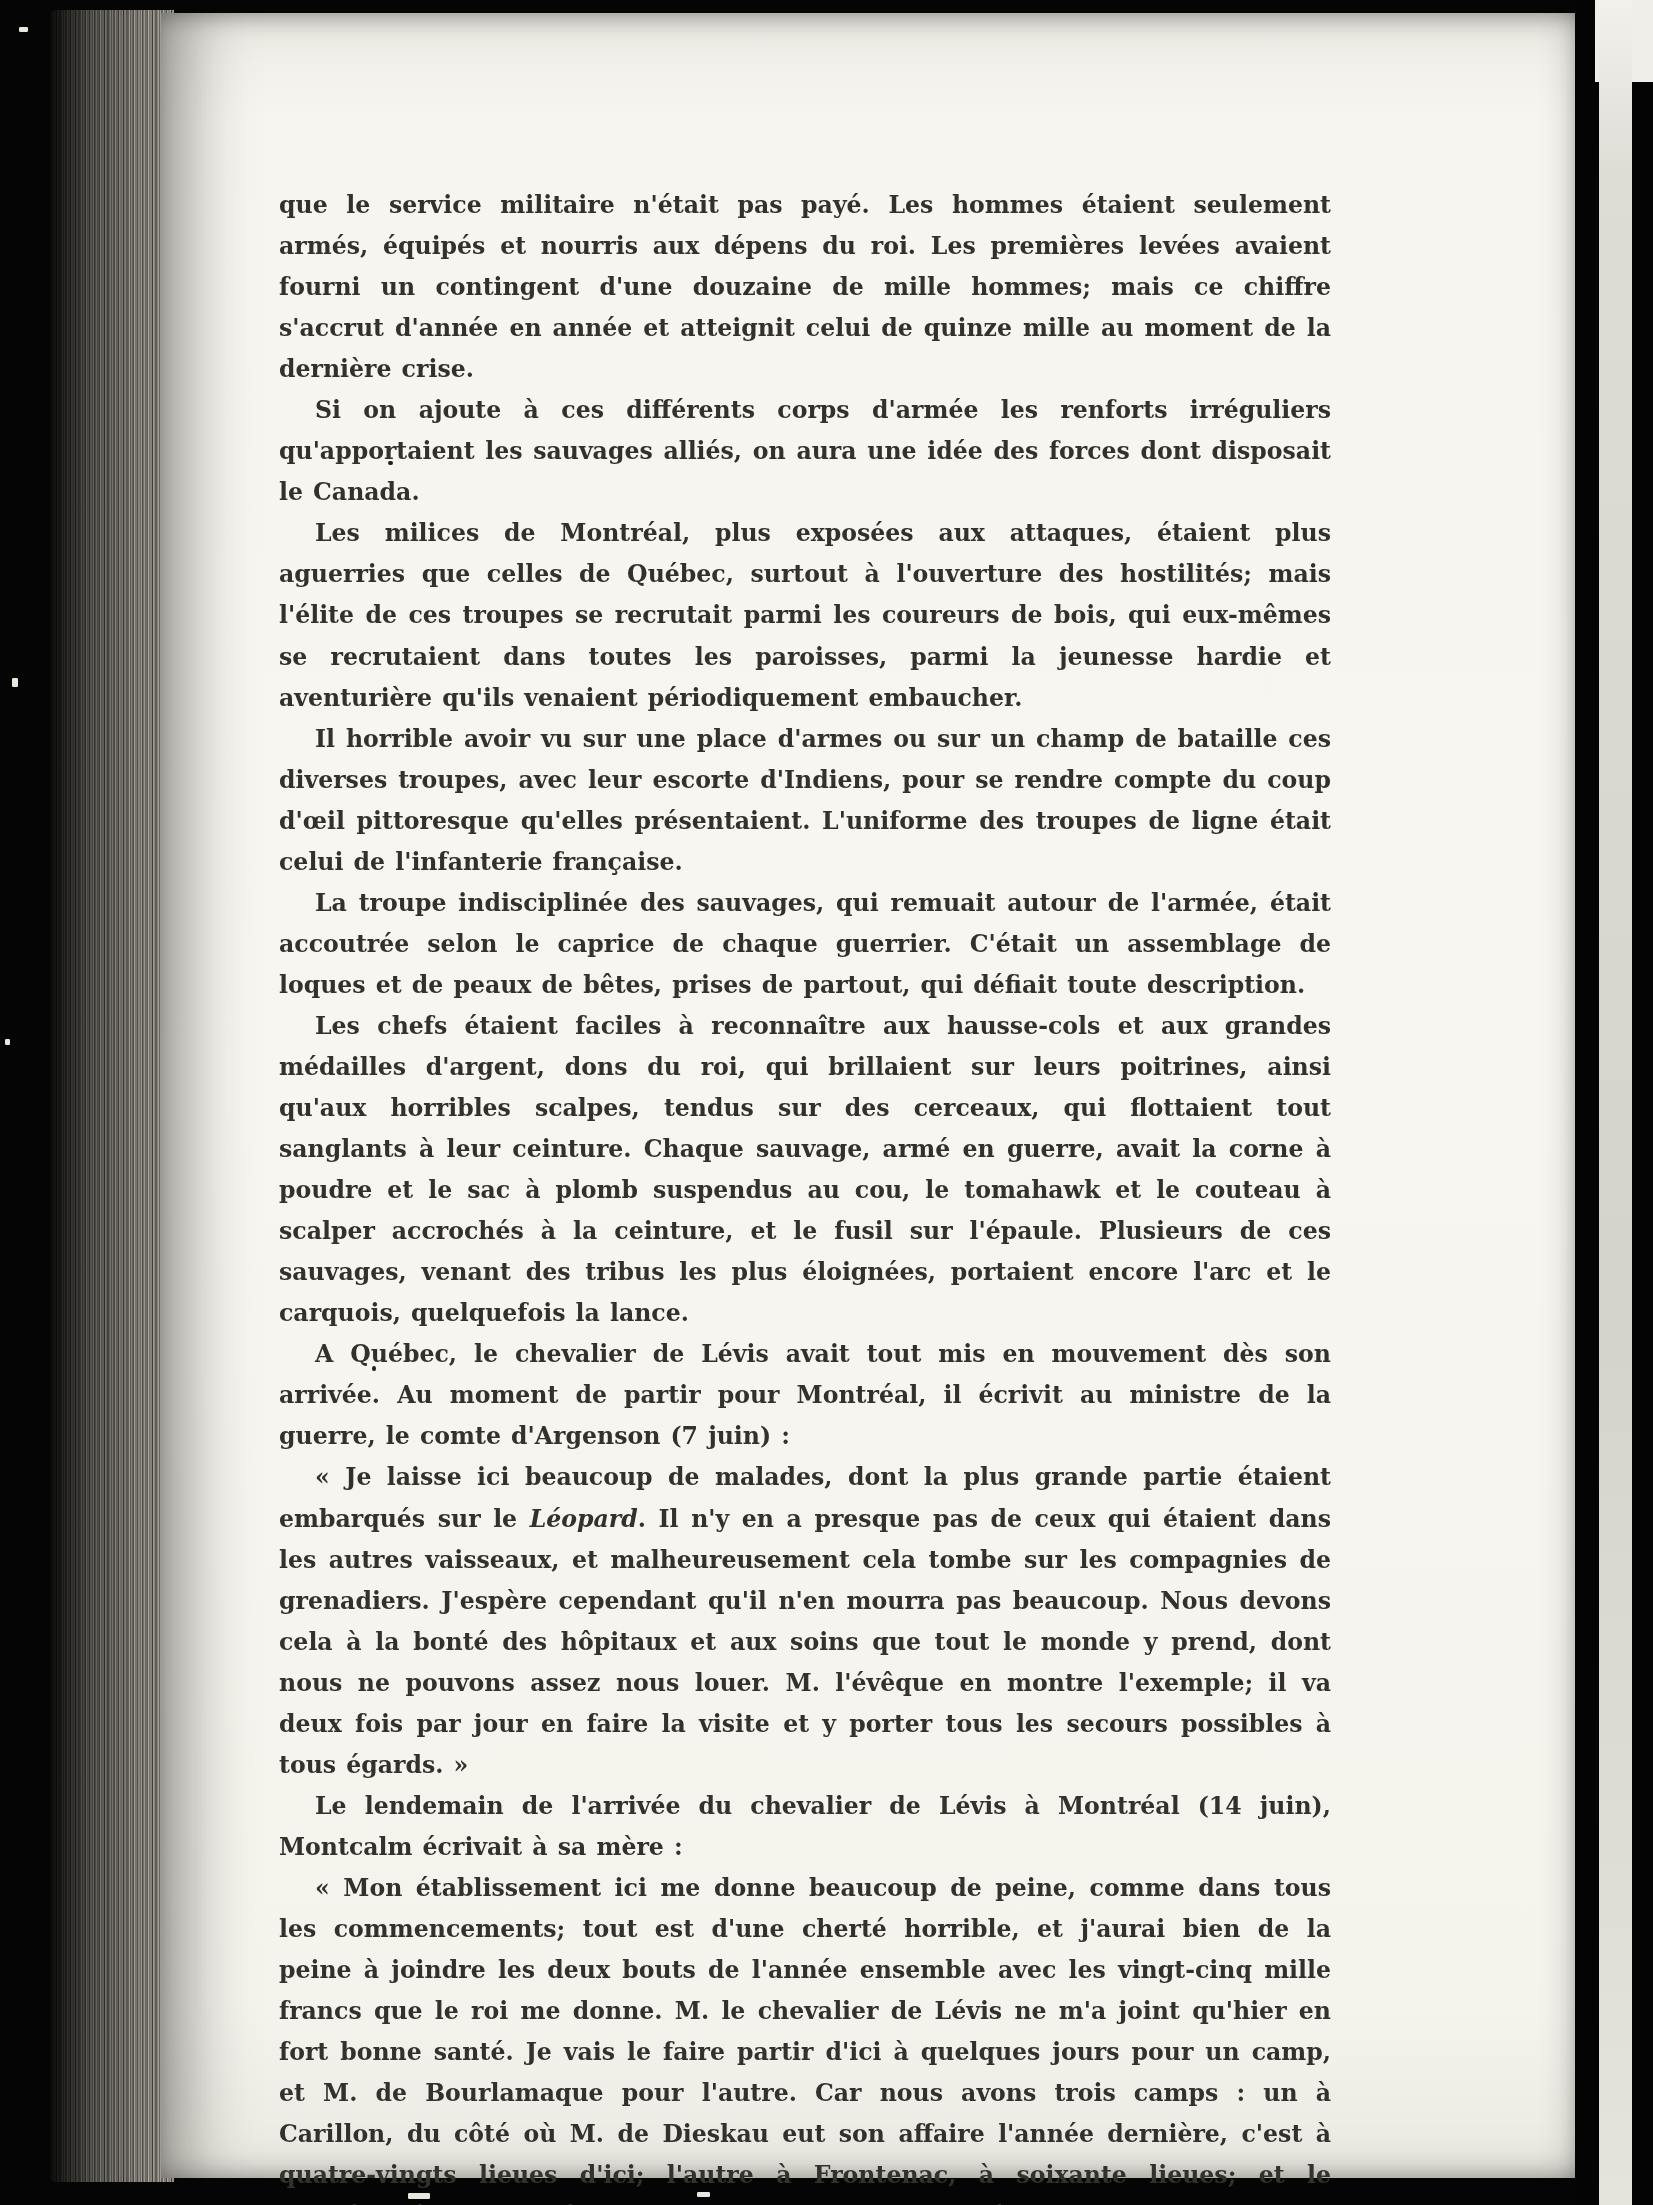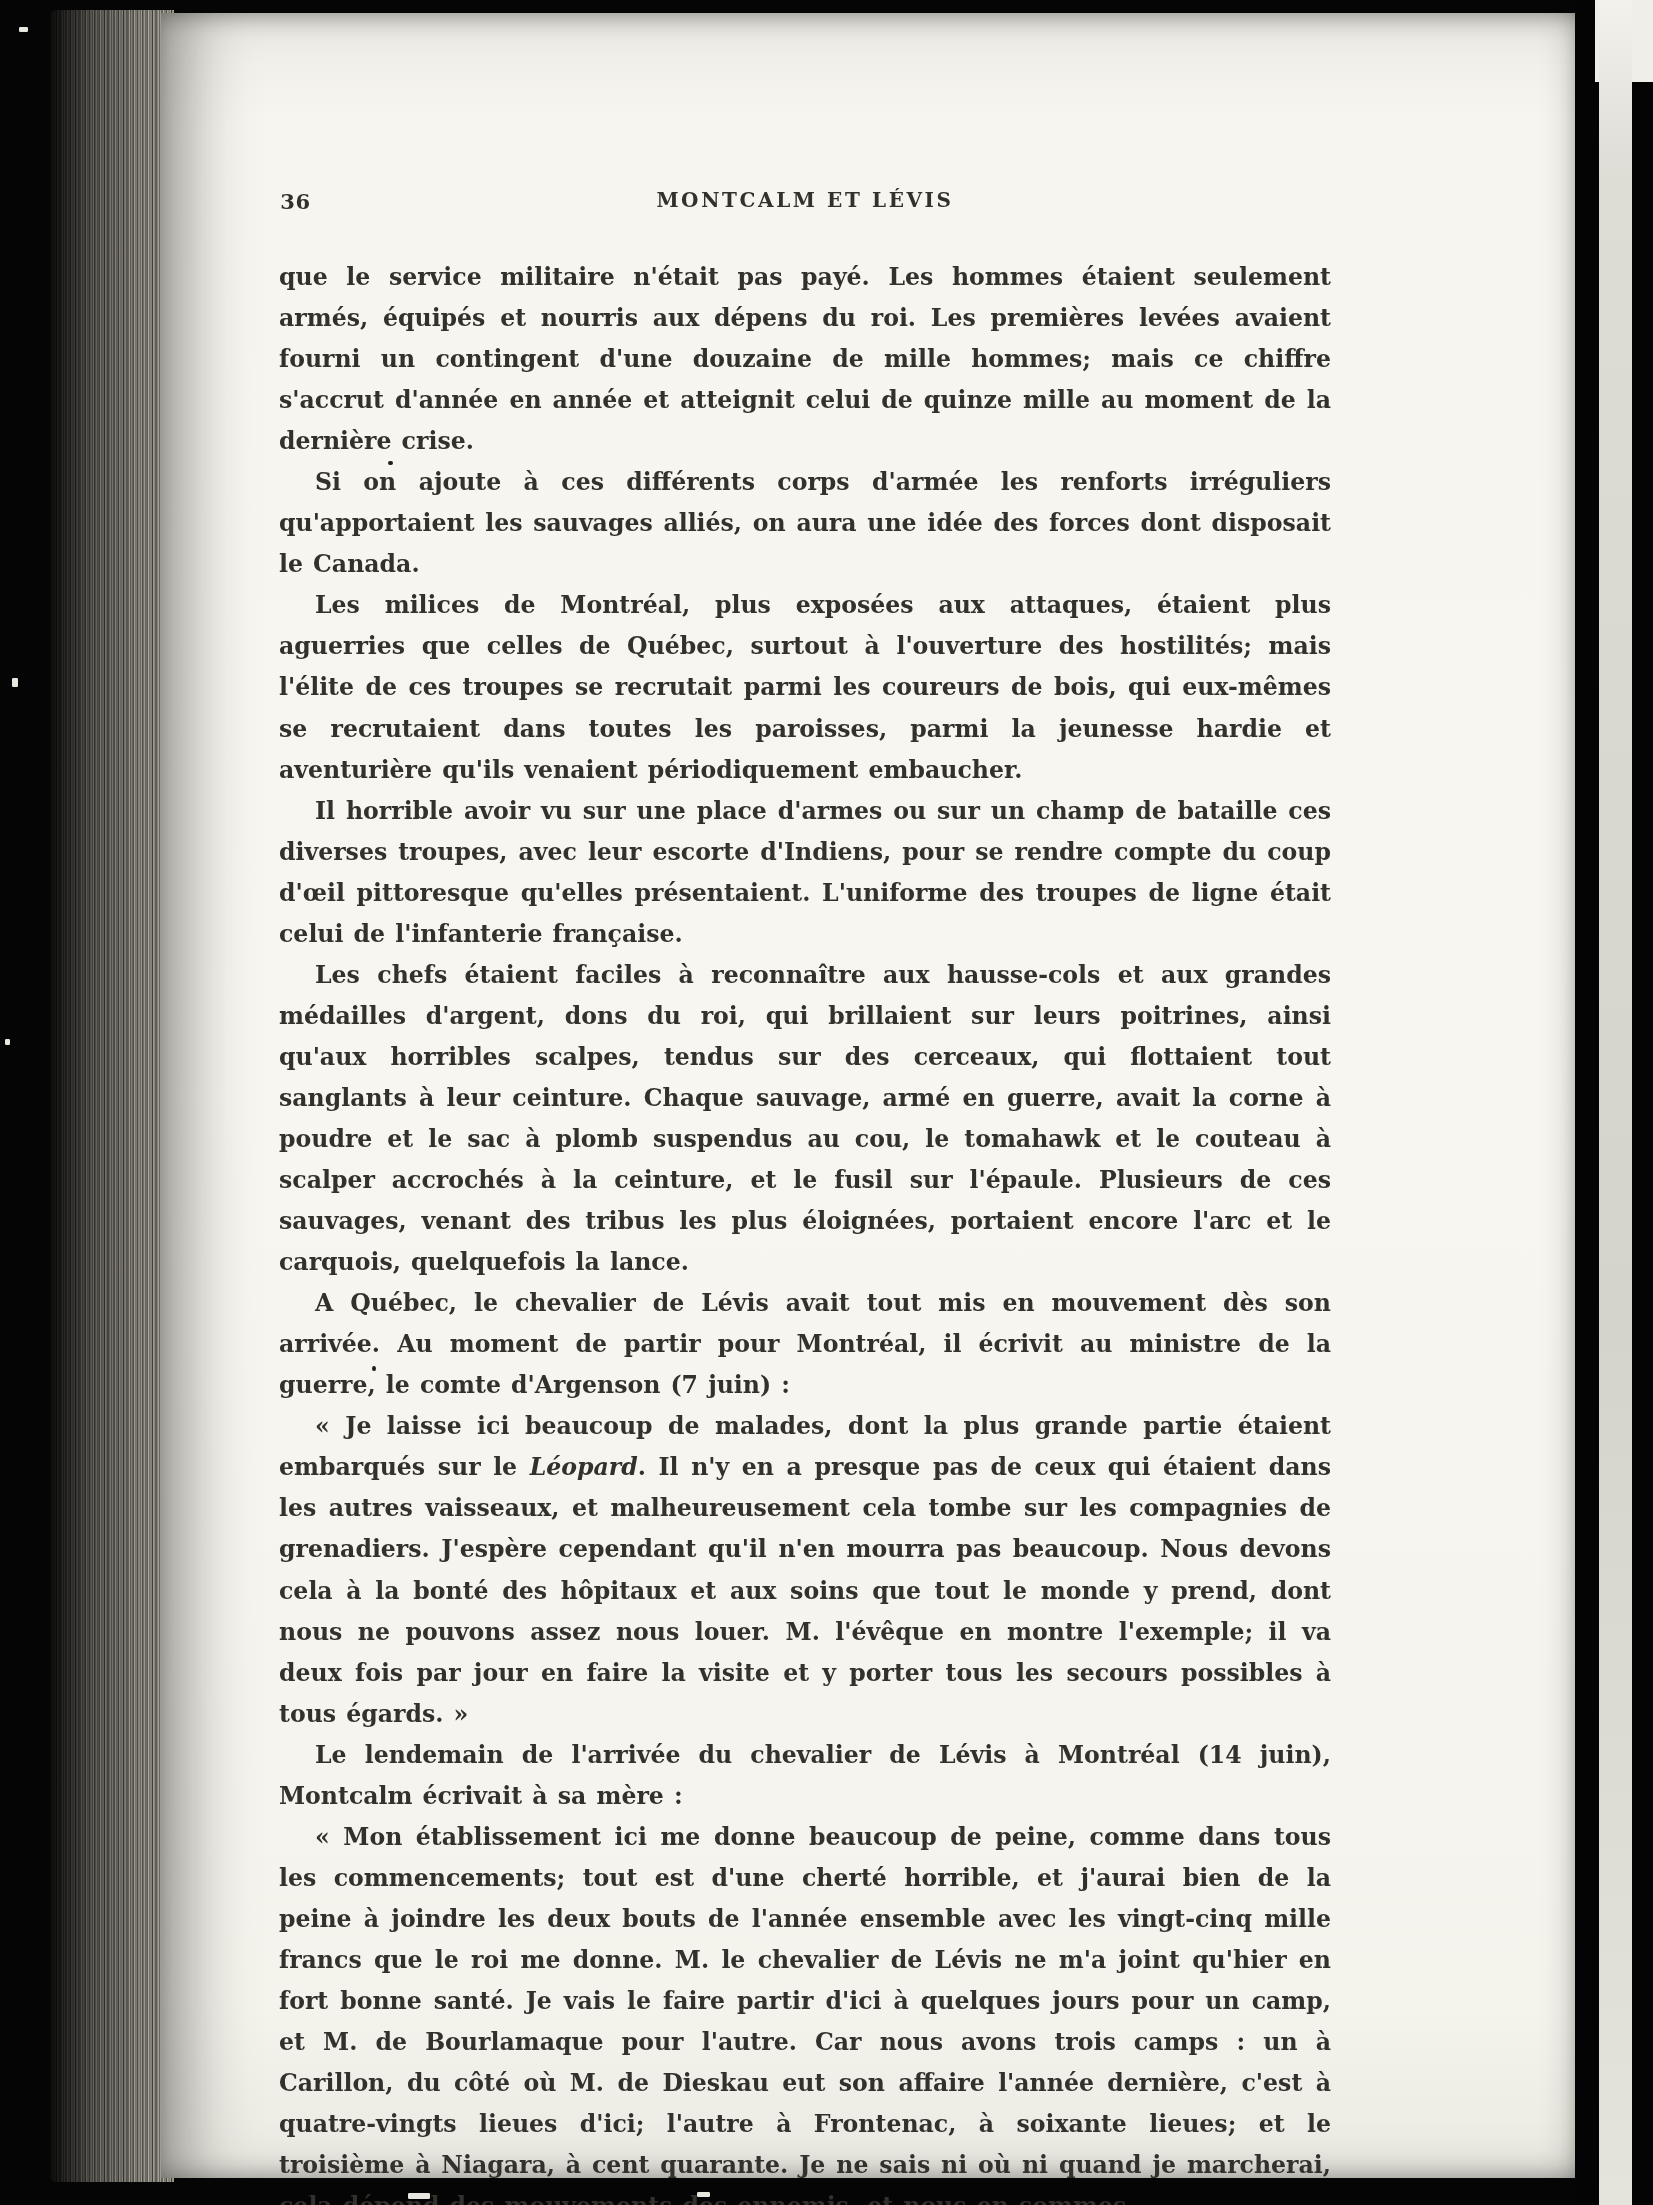--- a/index.html
+++ b/index.html
@@ -148,35 +148,32 @@
   </div>
 
   <div class="speck s1"></div>
   <div class="speck s2"></div>
   <div class="speck s3"></div>
   <div class="speck s4"></div>
   <div class="speck s5"></div>
 
   <div class="content">
 
-    <div class="page-header">
-      <span class="page-number">36</span>
-      <span class="running-title">MONTCALM ET LÉVIS</span>
-    </div>
 
     <div class="text-block">
 
       <p class="para no-indent">que le service militaire n'était pas payé. Les hommes étaient seulement armés, équipés et nourris aux dépens du roi. Les premières levées avaient fourni un contingent d'une douzaine de mille hommes; mais ce chiffre s'accrut d'année en année et atteignit celui de quinze mille au moment de la dernière crise.</p>
 
       <p class="para">Si on ajoute à ces différents corps d'armée les renforts irréguliers qu'apportaient les sauvages alliés, on aura une idée des forces dont disposait le Canada.</p>
 
       <p class="para">Les milices de Montréal, plus exposées aux attaques, étaient plus aguerries que celles de Québec, surtout à l'ouverture des hostilités; mais l'élite de ces troupes se recrutait parmi les coureurs de bois, qui eux-mêmes se recrutaient dans toutes les paroisses, parmi la jeunesse hardie et aventurière qu'ils venaient périodiquement embaucher.</p>
 
       <p class="para">Il horrible avoir vu sur une place d'armes ou sur un champ de bataille ces diverses troupes, avec leur escorte d'Indiens, pour se rendre compte du coup d'œil pittoresque qu'elles présentaient. L'uniforme des troupes de ligne était celui de l'infanterie française.</p>
 
+      <p class="para">La troupe indisciplinée des sauvages, qui remuait autour de l'armée, était accoutrée selon le caprice de chaque guerrier. C'était un assemblage de loques et de peaux de bêtes, prises de partout, qui défiait toute description.</p>
 
       <p class="para">Les chefs étaient faciles à reconnaître aux hausse-cols et aux grandes médailles d'argent, dons du roi, qui brillaient sur leurs poitrines, ainsi qu'aux horribles scalpes, tendus sur des cerceaux, qui flottaient tout sanglants à leur ceinture. Chaque sauvage, armé en guerre, avait la corne à poudre et le sac à plomb suspendus au cou, le tomahawk et le couteau à scalper accrochés à la ceinture, et le fusil sur l'épaule. Plusieurs de ces sauvages, venant des tribus les plus éloignées, portaient encore l'arc et le carquois, quelquefois la lance.</p>
 
       <p class="para">A Québec, le chevalier de Lévis avait tout mis en mouvement dès son arrivée. Au moment de partir pour Montréal, il écrivit au ministre de la guerre, le comte d'Argenson (7 juin) :</p>
 
       <p class="para"><span>« Je laisse ici beaucoup de malades, dont la plus grande partie étaient embarqués sur le </span><span class="em">Léopard</span><span>. Il n'y en a presque pas de ceux qui étaient dans les autres vaisseaux, et malheureusement cela tombe sur les compagnies de grenadiers. J'espère cependant qu'il n'en mourra pas beaucoup. Nous devons cela à la bonté des hôpitaux et aux soins que tout le monde y prend, dont nous ne pouvons assez nous louer. M. l'évêque en montre l'exemple; il va deux fois par jour en faire la visite et y porter tous les secours possibles à tous égards. »</span></p>
 
       <p class="para">Le lendemain de l'arrivée du chevalier de Lévis à Montréal (14 juin), Montcalm écrivait à sa mère :</p>
 
       <p class="para">« Mon établissement ici me donne beaucoup de peine, comme dans tous les commencements; tout est d'une cherté horrible, et j'aurai bien de la peine à joindre les deux bouts de l'année ensemble avec les vingt-cinq mille francs que le roi me donne. M. le chevalier de Lévis ne m'a joint qu'hier en fort bonne santé. Je vais le faire partir d'ici à quelques jours pour un camp, et M. de Bourlamaque pour l'autre. Car nous avons trois camps : un à Carillon, du côté où M. de Dieskau eut son affaire l'année dernière, c'est à quatre-vingts lieues d'ici; l'autre à Frontenac, à soixante lieues; et le troisième à Niagara, à cent quarante. Je ne sais ni où ni quand je marcherai, cela dépend des mouvements des ennemis, et nous en sommes</p>

